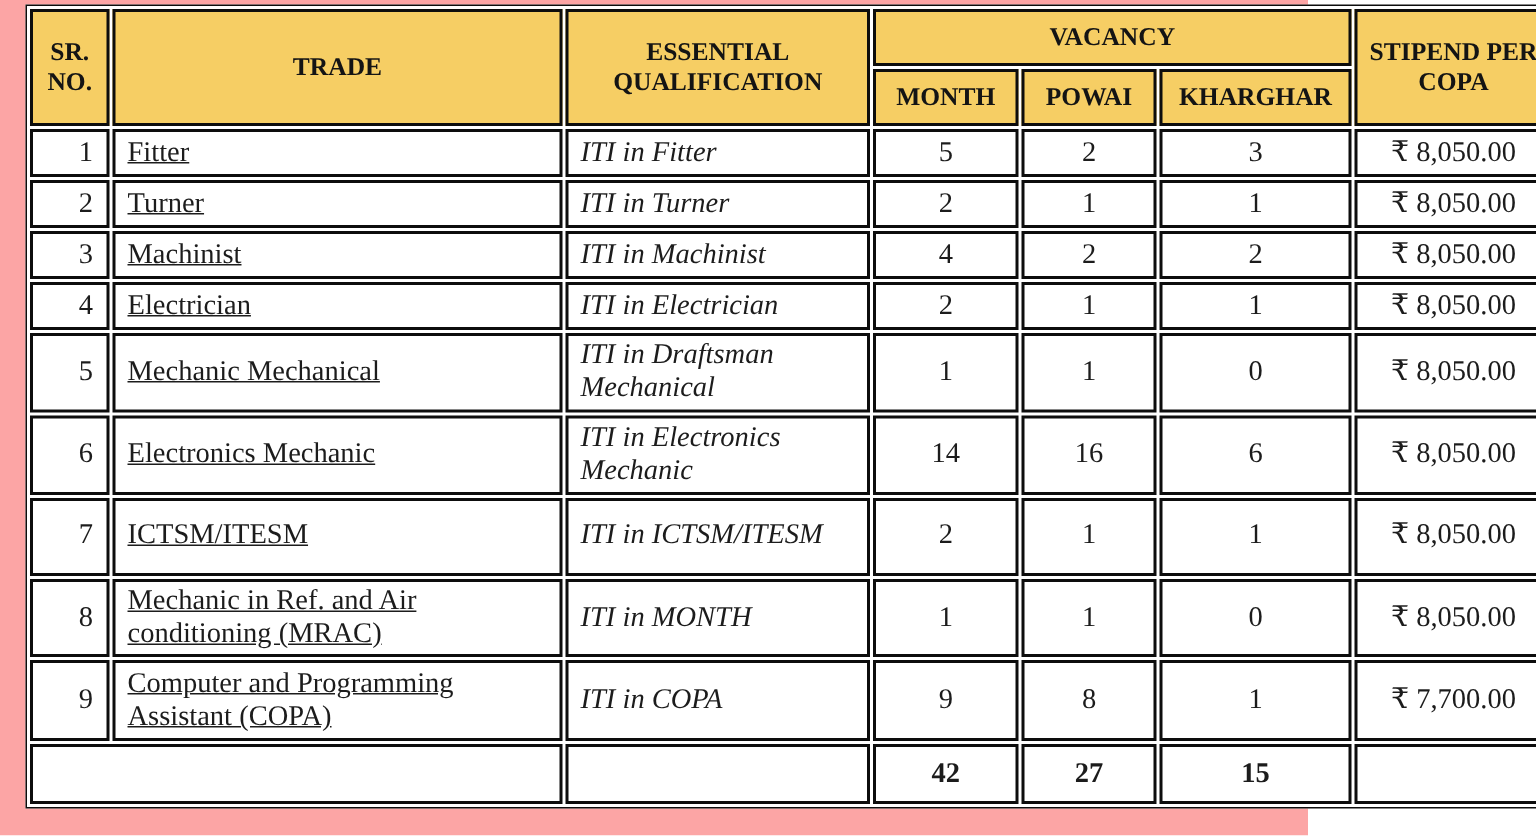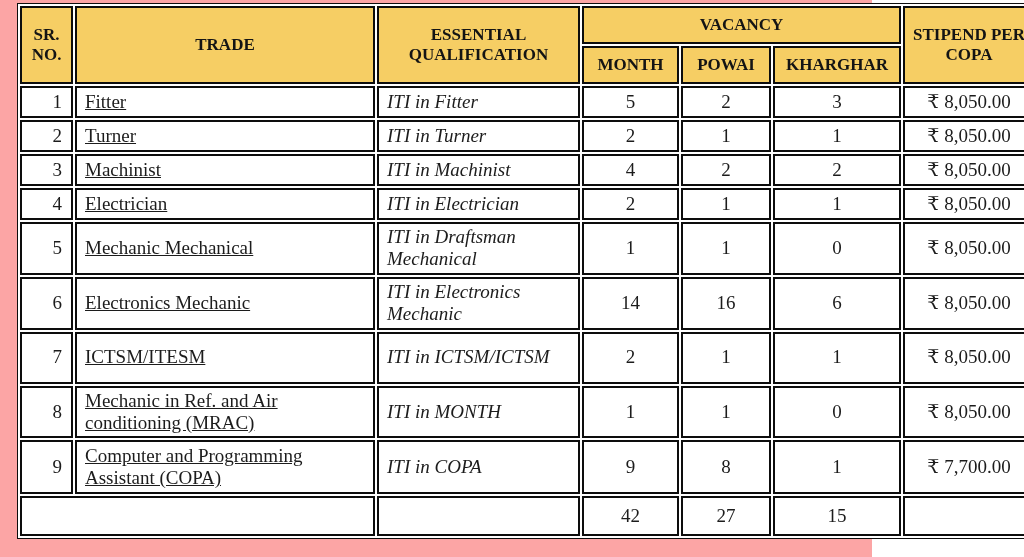--- a/index.html
+++ b/index.html
@@ -39,21 +39,21 @@
     font-size: 17px;
     text-align: center;
     color: #141414;
     line-height: 1.15;
   }
   tr.hdr-row-1 th { height: 38px; }
   tr.hdr-row-2 th { height: 38px; }
   tr.data-row td { height: 32px; }
   tr.data-row.tall td { height: 52px; }
   tr.data-row.taller td { height: 54px; }
-  tr.footer-row td { height: 40px; font-weight: normal; }
+  tr.footer-row td { height: 40px; font-weight: bold; }
   .col-sr      { width: 53px; }
   .col-trade   { width: 300px; }
   .col-qual    { width: 203px; }
   .col-total   { width: 97px; }
   .col-powai   { width: 90px; }
   .col-khar    { width: 128px; }
   .col-stipend { width: 132px; }
   td.cell-sr      { text-align: right; padding-right: 9px; }
   td.cell-trade   { text-align: left; text-decoration: underline; }
   td.cell-qual    { text-align: left; font-style: italic; }
@@ -138,21 +138,21 @@
     <td class="cell-trade">Electronics Mechanic</td>
     <td class="cell-qual">ITI in Electronics Mechanic</td>
     <td class="cell-num">14</td>
     <td class="cell-num">16</td>
     <td class="cell-num">6</td>
     <td class="cell-stipend">₹ 8,050.00</td>
   </tr>
         <tr class="data-row tall">
     <td class="cell-sr">7</td>
     <td class="cell-trade">ICTSM/ITESM</td>
-    <td class="cell-qual">ITI in ICTSM/ICTSM</td>
+    <td class="cell-qual">ITI in ICTSM/ITESM</td>
     <td class="cell-num">2</td>
     <td class="cell-num">1</td>
     <td class="cell-num">1</td>
     <td class="cell-stipend">₹ 8,050.00</td>
   </tr>
         <tr class="data-row tall">
     <td class="cell-sr">8</td>
     <td class="cell-trade">Mechanic in Ref. and Air conditioning (MRAC)</td>
     <td class="cell-qual">ITI in MONTH</td>
     <td class="cell-num">1</td>

